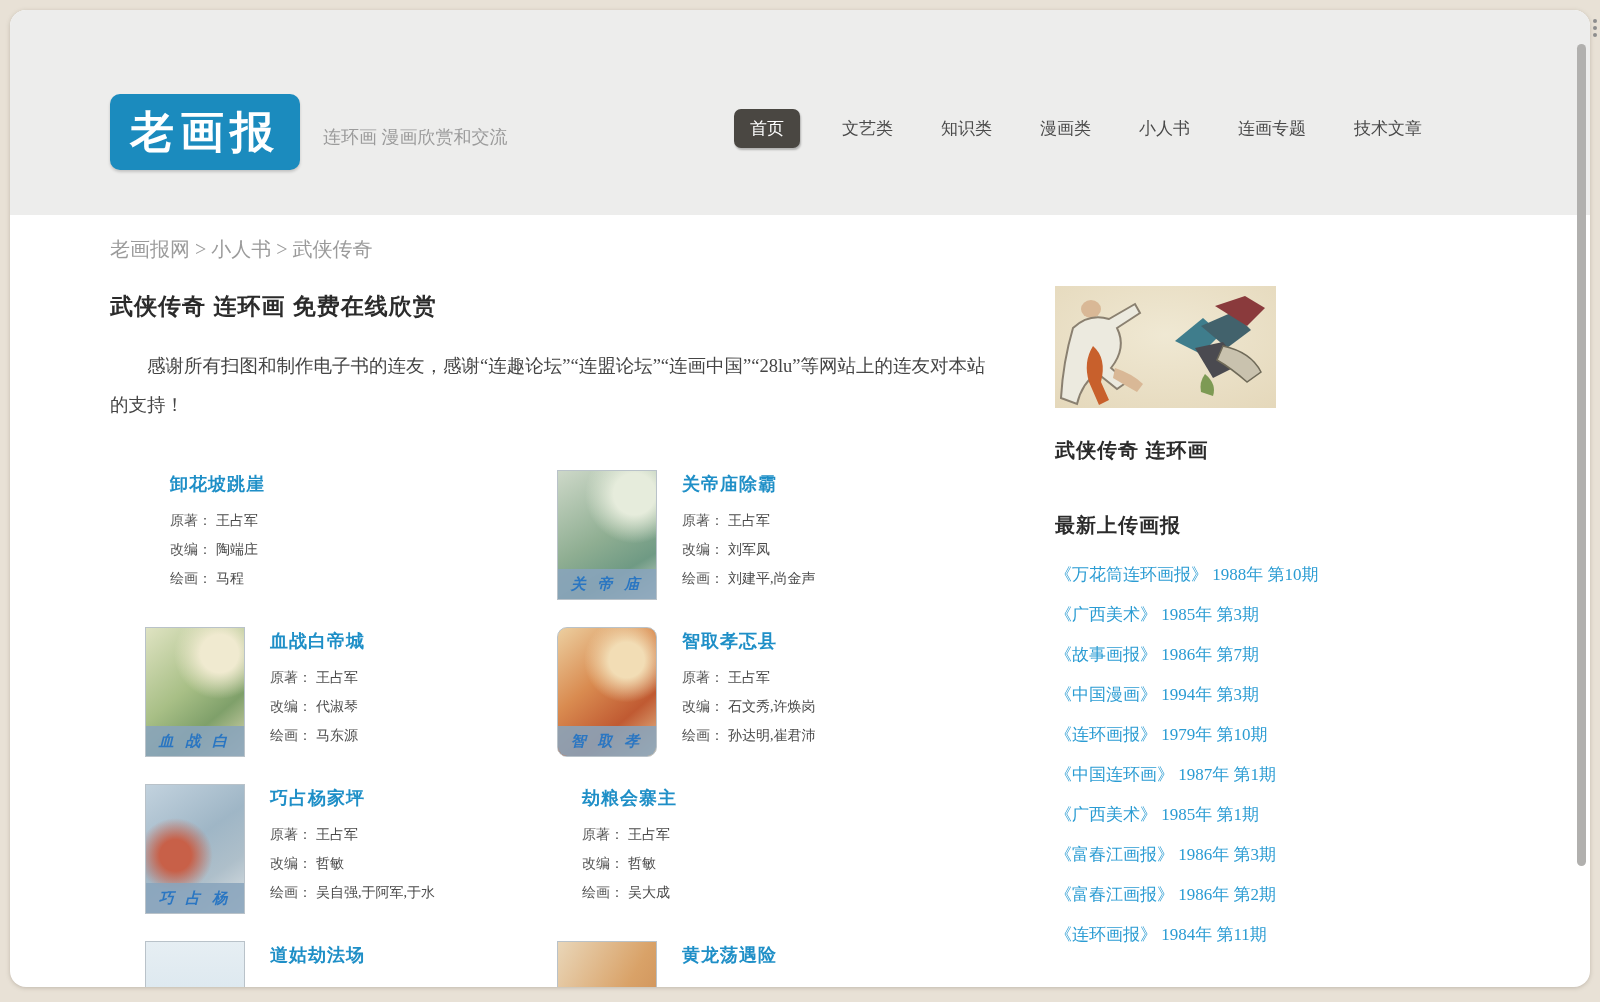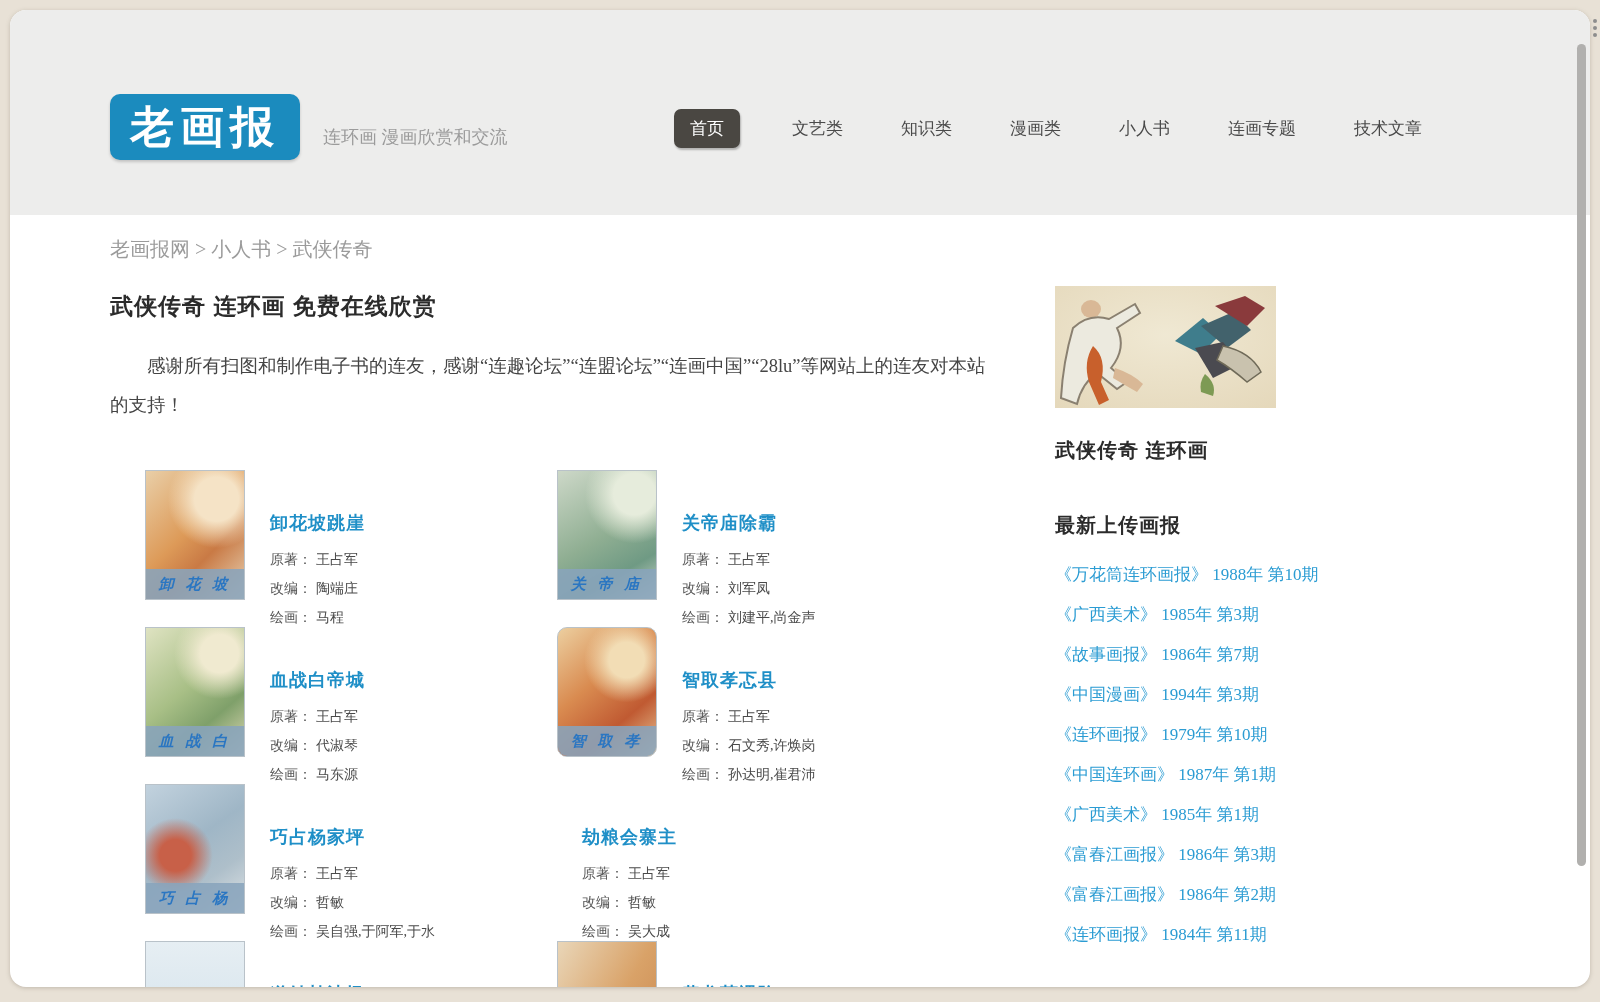--- a/index.html
+++ b/index.html
@@ -21,38 +21,38 @@
     box-shadow: 0 1px 4px rgba(120,110,95,.35);
   }
 
   
   .site-header {
     position: absolute; left: 0; top: 0; right: 0; height: 205px;
     background: #ededec;
   }
   .logo {
     position: absolute; left: 100px; top: 84px;
-    width: 190px; height: 66px;
+    width: 190px; height: 76px;
     background: #1b8bbe;
     border-radius: 10px;
     color: #ffffff;
     font-size: 44px; font-weight: bold;
     letter-spacing: 6px;
     display: flex; align-items: center; justify-content: center;
     box-shadow: 0 2px 3px rgba(0,0,0,.18);
     cursor: pointer;
   }
   .tagline {
     position: absolute; left: 313px; top: 106px;
     font-size: 18px; color: #9b9b9b;
     line-height: 42px;
   }
   .main-nav {
     position: absolute; right: 162px; top: 99px;
-    display: flex; align-items: flex-end; gap: 46px;
+    display: flex; align-items: flex-end; gap: 36px;
   }
   .nav-item {
     font-size: 17px; color: #4a4a4a;
     text-decoration: none; cursor: pointer;
     padding: 8px 6px;
     white-space: nowrap;
   }
   .nav-item.active {
     background: #4a4742; color: #ffffff;
     border-radius: 7px;
@@ -108,21 +108,21 @@
   }
   .t1 { background: radial-gradient(circle at 72% 22%, #f5e3c6 0 18%, transparent 40%), linear-gradient(135deg,#e9cfa8 0%,#dd9a58 45%,#c97a45 65%,#e8d5b8 100%); }
   .t2 { background: radial-gradient(circle at 78% 18%, #e6ecdc 0 16%, transparent 38%), linear-gradient(150deg,#cdd8c8 0%,#8fae92 50%,#6f9a84 75%,#cfd8cf 100%); }
   .t3 { background: radial-gradient(circle at 75% 20%, #f0ead0 0 15%, transparent 36%), linear-gradient(140deg,#dfe3c2 0%,#a8bf86 45%,#7fa06a 70%,#e3dcb9 100%); }
   .t4 { background: radial-gradient(circle at 70% 25%, #f2ddb5 0 15%, transparent 36%), linear-gradient(140deg,#eccfa0 0%,#d98b50 40%,#c05a32 70%,#e8c898 100%); border-radius: 10px; }
   .t5 { background: radial-gradient(circle at 30% 55%, #c86048 0 16%, transparent 38%), linear-gradient(145deg,#c2d2de 0%,#9fb6c6 45%,#aebfca 70%,#dfe4e6 100%); }
   .t6 { background: radial-gradient(circle at 35% 45%, #a85440 0 18%, transparent 40%), linear-gradient(150deg,#ded2b8 0%,#c4b494 45%,#cfc3a8 70%,#e9e0cc 100%); }
   .t7 { background: linear-gradient(180deg,#e6eef3 0%,#cfe0ea 100%); }
   .t8 { background: linear-gradient(120deg,#e9d6b8 0%,#d9a268 55%,#c98850 100%); }
 
-  .item-info { padding-left: 25px; padding-top: 2px; margin-top: 39px; }
+  .item-info { padding-left: 25px; padding-top: 2px; }
   .item-title {
     display: inline-block;
     font-size: 18px; font-weight: bold;
     color: #1f8fc7; text-decoration: none;
     letter-spacing: 1px;
     cursor: pointer;
     margin-bottom: 10px;
   }
   .meta-line { font-size: 14px; color: #565656; line-height: 29px; white-space: nowrap; }
   .meta-label { color: #565656; }
@@ -194,23 +194,20 @@
     </header>
 
     <div class="breadcrumb">老画报网 &gt; 小人书 &gt; 武侠传奇</div>
 
     <h1 class="page-title">武侠传奇 连环画 免费在线欣赏</h1>
     <p class="intro">感谢所有扫图和制作电子书的连友，感谢“连趣论坛”“连盟论坛”“连画中国”“28lu”等网站上的连友对本站的支持！</p>
 
     <div class="items-grid">
 
       <div class="item">
-        <div class="thumb t1">
-          <div class="thumb-band">卸 花 坡</div>
-        </div>
         <div class="item-info">
           <a class="item-title">卸花坡跳崖</a>
           <div class="meta-line"><span class="meta-label">原著：</span><span class="meta-value">王占军</span></div>
           <div class="meta-line"><span class="meta-label">改编：</span><span class="meta-value">陶端庄</span></div>
           <div class="meta-line"><span class="meta-label">绘画：</span><span class="meta-value">马程</span></div>
         </div>
       </div>
 
       <div class="item">
         <div class="thumb t2">

